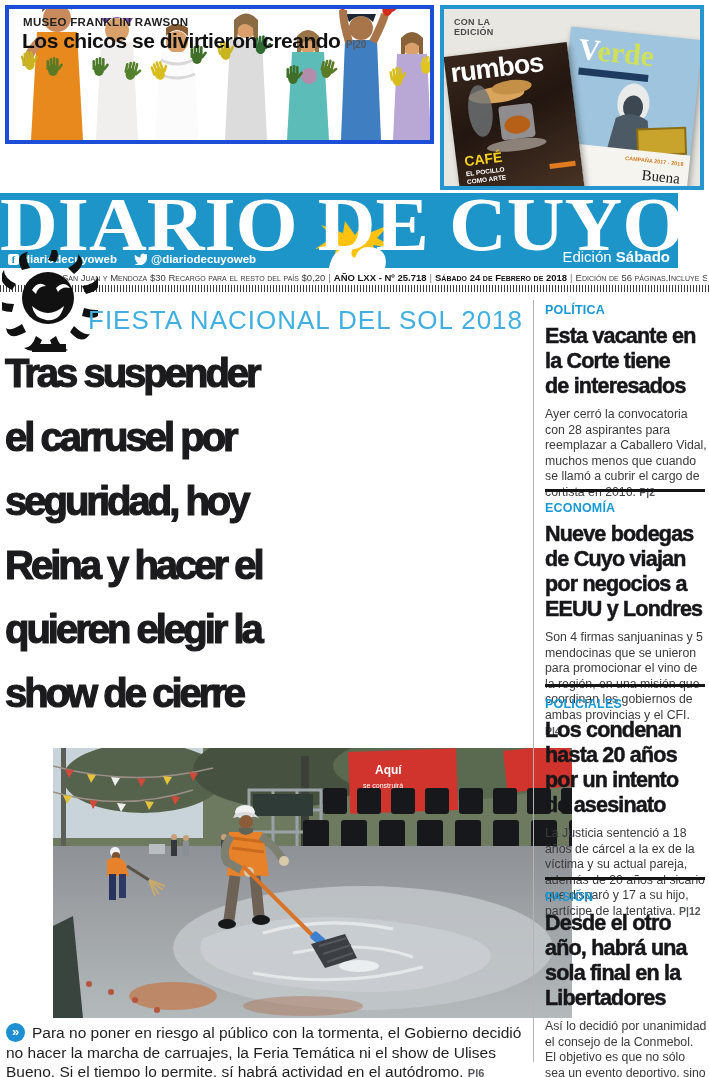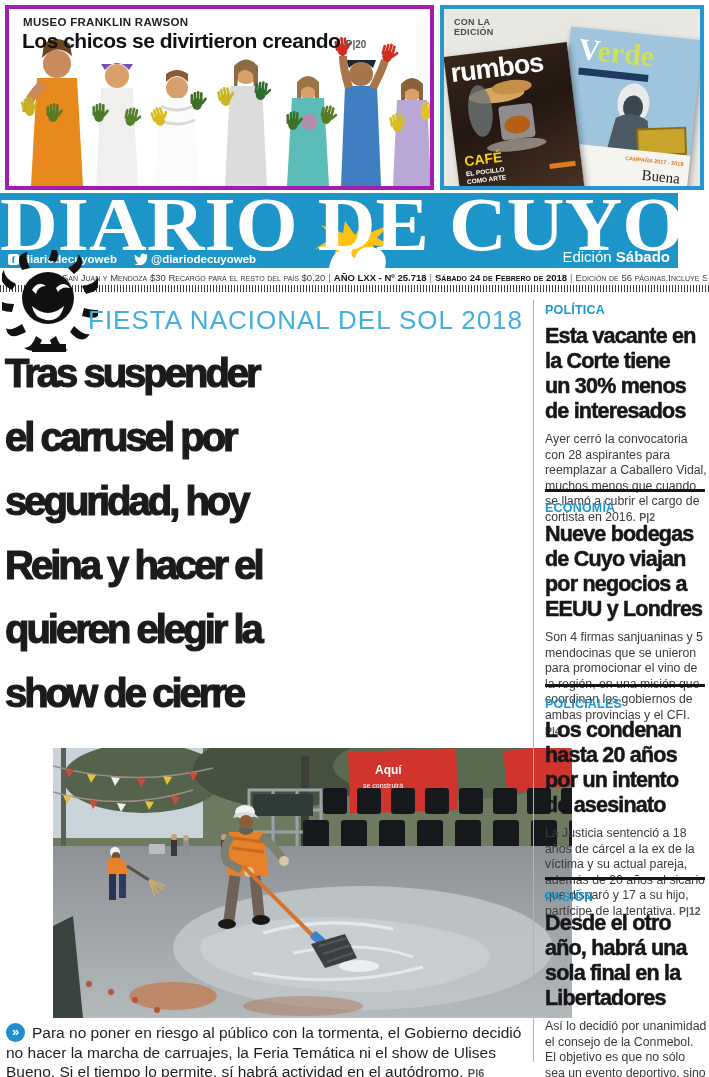--- a/index.html
+++ b/index.html
@@ -1,21 +1,21 @@
 <!DOCTYPE html>
 <html><head>
 <meta charset="utf-8">
 <style>
   html,body{margin:0;padding:0;background:#cfcfcf;}
   .page{position:relative;width:709px;height:1077px;background:#fff;overflow:hidden;
         font-family:"Liberation Sans",sans-serif;margin:0 auto;}
 
   
-  .promo-left{position:absolute;left:5px;top:5px;width:429px;height:185px;background:#fff;
-              border:4px solid #a21caf;box-sizing:border-box;overflow:hidden;}
+  .promo-left{position:absolute;left:5px;top:5px;width:429px;height:139px;background:#fff;
+              border:4px solid #1d4ed8;box-sizing:border-box;overflow:hidden;}
   .promo-left .kicker{position:absolute;left:14px;top:7px;font-size:11.5px;font-weight:bold;
               color:#222;letter-spacing:.3px;}
   .promo-left .head{position:absolute;left:13px;top:20px;font-size:21px;font-weight:bold;
               color:#111;letter-spacing:-.5px;}
   .promo-left .pref{font-size:10px;font-weight:bold;color:#55565a;letter-spacing:0;}
   .promo-left svg{position:absolute;left:0;bottom:0;}
 
   .promo-right{position:absolute;left:440px;top:5px;width:264px;height:185px;background:#e9e7e2;
               border:4px solid #2596cf;box-sizing:border-box;overflow:hidden;}
   .promo-right .conla{position:absolute;left:10px;top:8px;font-size:9px;font-weight:bold;
@@ -406,21 +406,20 @@
     <span class="pref">P|6</span>
   </div>
 
   <div class="vdiv"></div>
 
   <div class="sec" style="top:303px">
     <div class="kick">POLÍTICA</div>
     <div class="hl">
       <div>Esta vacante en</div>
       <div>la Corte tiene</div>
-      <div>un 30% menos</div>
       <div>de interesados</div>
     </div>
     <div class="body"><span>Ayer cerró la convocatoria con 28 aspirantes para reemplazar a Caballero Vidal, muchos menos que cuando se llamó a cubrir el cargo de cortista en 2016.</span>
       <span class="pref">P|2</span></div>
   </div>
   <div class="rule" style="top:489px"></div>
 
   <div class="sec" style="top:501px">
     <div class="kick">ECONOMÍA</div>
     <div class="hl">

